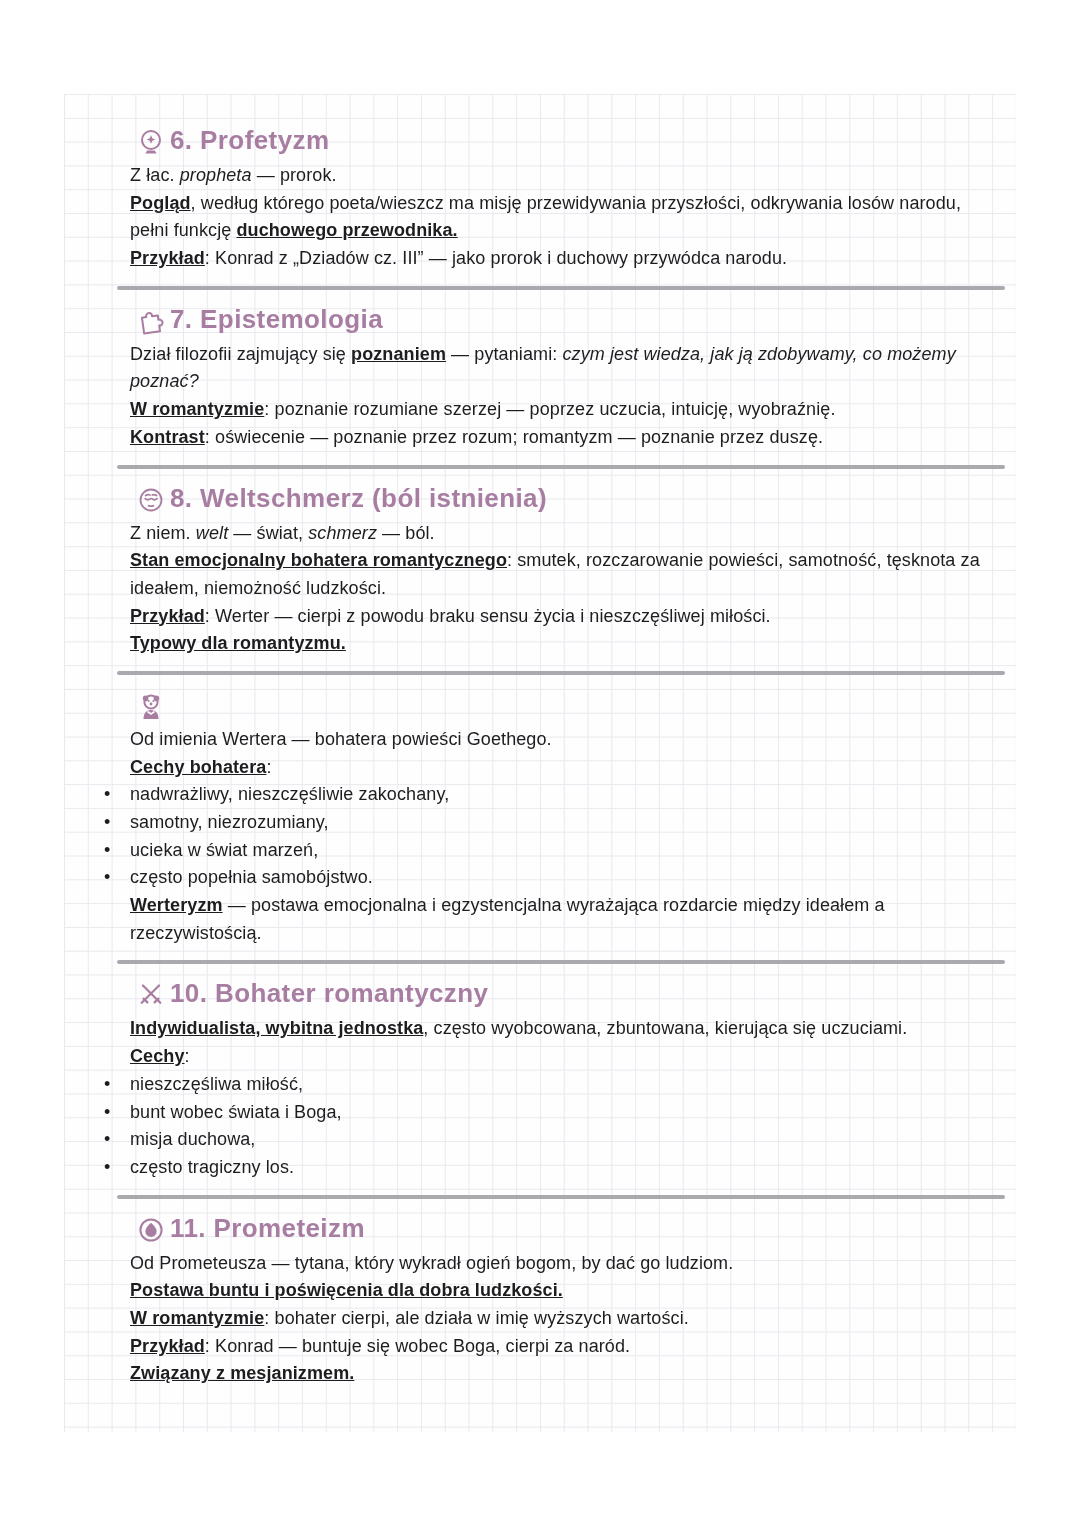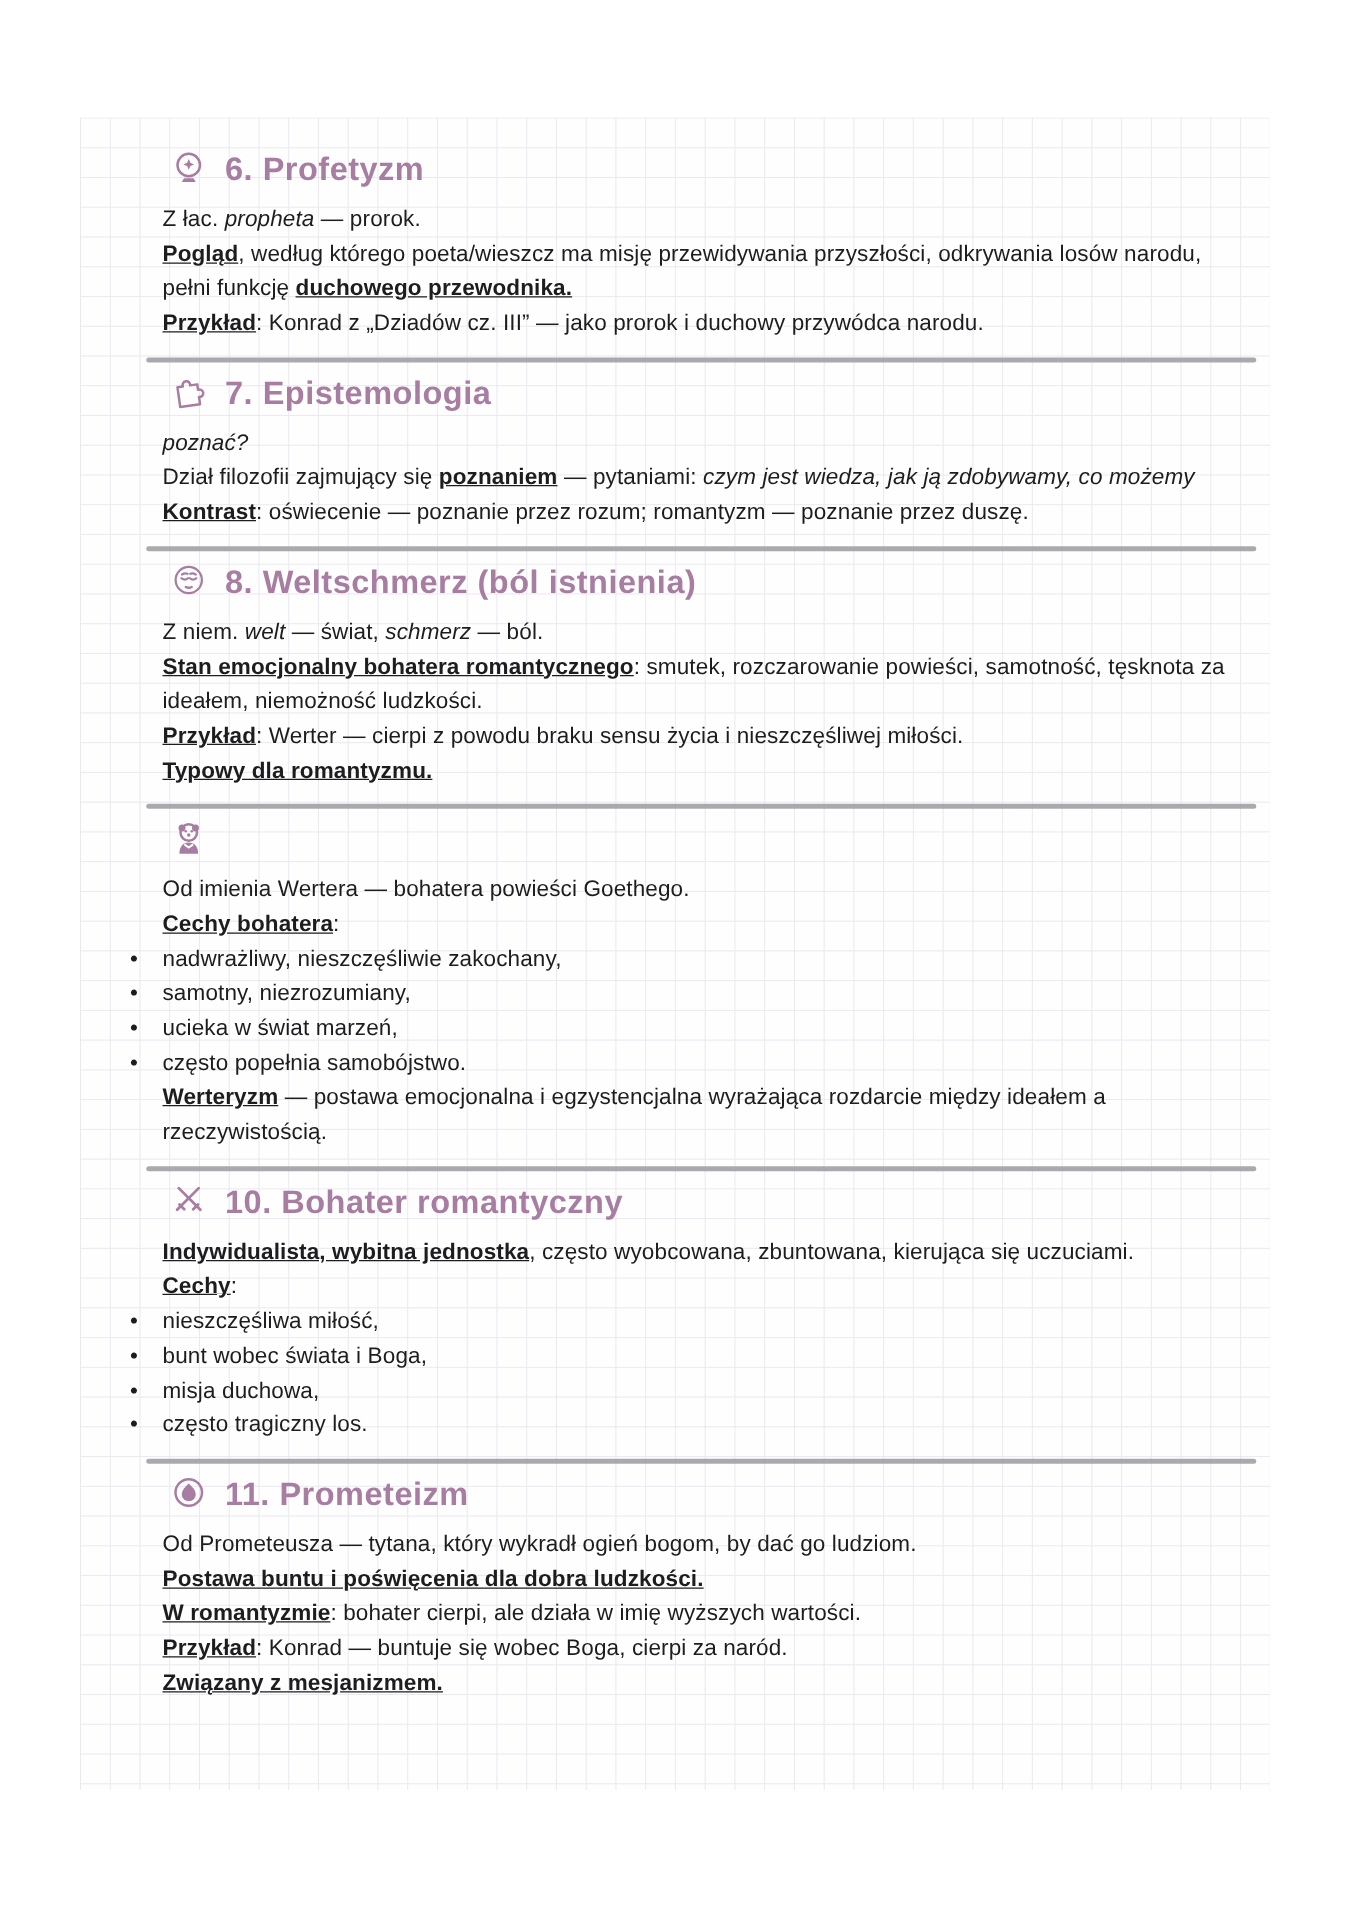--- a/index.html
+++ b/index.html
@@ -28,22 +28,22 @@
       linear-gradient(to bottom, var(--grid) 1px, transparent 1px);
     background-size:23.8px 23.8px;
   }
   .content{
     position:absolute;
     left:66px;top:26px;
     width:882px;
   }
   .section-heading{
     display:flex;
-    align-items:flex-start;
-    gap:15px;
+    align-items:flex-end;
+    gap:5px;
     height:36px;
     margin:0 0 6px 7px;
     color:var(--mauve);
   }
   .heading-icon{width:28px;height:28px;display:inline-flex;flex:0 0 28px;}
   .heading-icon svg{width:28px;height:28px;display:block;}
   .heading-title{
     font-size:26px;
     font-weight:700;
     letter-spacing:0.4px;
@@ -100,22 +100,23 @@
         <div class="section-heading">
           <span class="heading-icon">
             <svg viewBox="0 0 28 28">
               <g transform="rotate(-8 14 14)">
                 <path d="M5.5 9.5 h4.4 a3 3 0 1 1 5.8 0 h5.8 v4.4 a3 3 0 1 1 0 5.8 v5.8 h-16 z" fill="none" stroke="#a87da2" stroke-width="2" stroke-linejoin="round"></path>
               </g>
             </svg>
           </span>
           <span class="heading-title">7. Epistemologia</span>
         </div>
+        <div class="line"><span>Dział filozofii zajmujący się </span><span class="b ">poznaniem</span><span> — pytaniami: </span><span class="i">czym jest wiedza, jak ją zdobywamy, co możemy</span></div>
         <div class="line"><span class="i">poznać?</span></div>
-        <div class="line"><span>Dział filozofii zajmujący się </span><span class="b ">poznaniem</span><span> — pytaniami: </span><span class="i">czym jest wiedza, jak ją zdobywamy, co możemy</span></div>
+        <div class="line"><span class="b ">W romantyzmie</span><span>: poznanie rozumiane szerzej — poprzez uczucia, intuicję, wyobraźnię.</span></div>
         <div class="line"><span class="b ">Kontrast</span><span>: oświecenie — poznanie przez rozum; romantyzm — poznanie przez duszę.</span></div>
       </div>
       <div class="divider"></div>
       <div class="section">
         <div class="section-heading">
           <span class="heading-icon">
             <svg viewBox="0 0 28 28" fill="none" stroke="#a87da2" stroke-width="1.8" stroke-linecap="round">
               <circle cx="14" cy="14" r="10.5"></circle>
               <path d="M8.2 12.6 q2.6 2.2 5.2 0"></path>
               <path d="M14.8 12.6 q2.6 2.2 5.2 0"></path>

